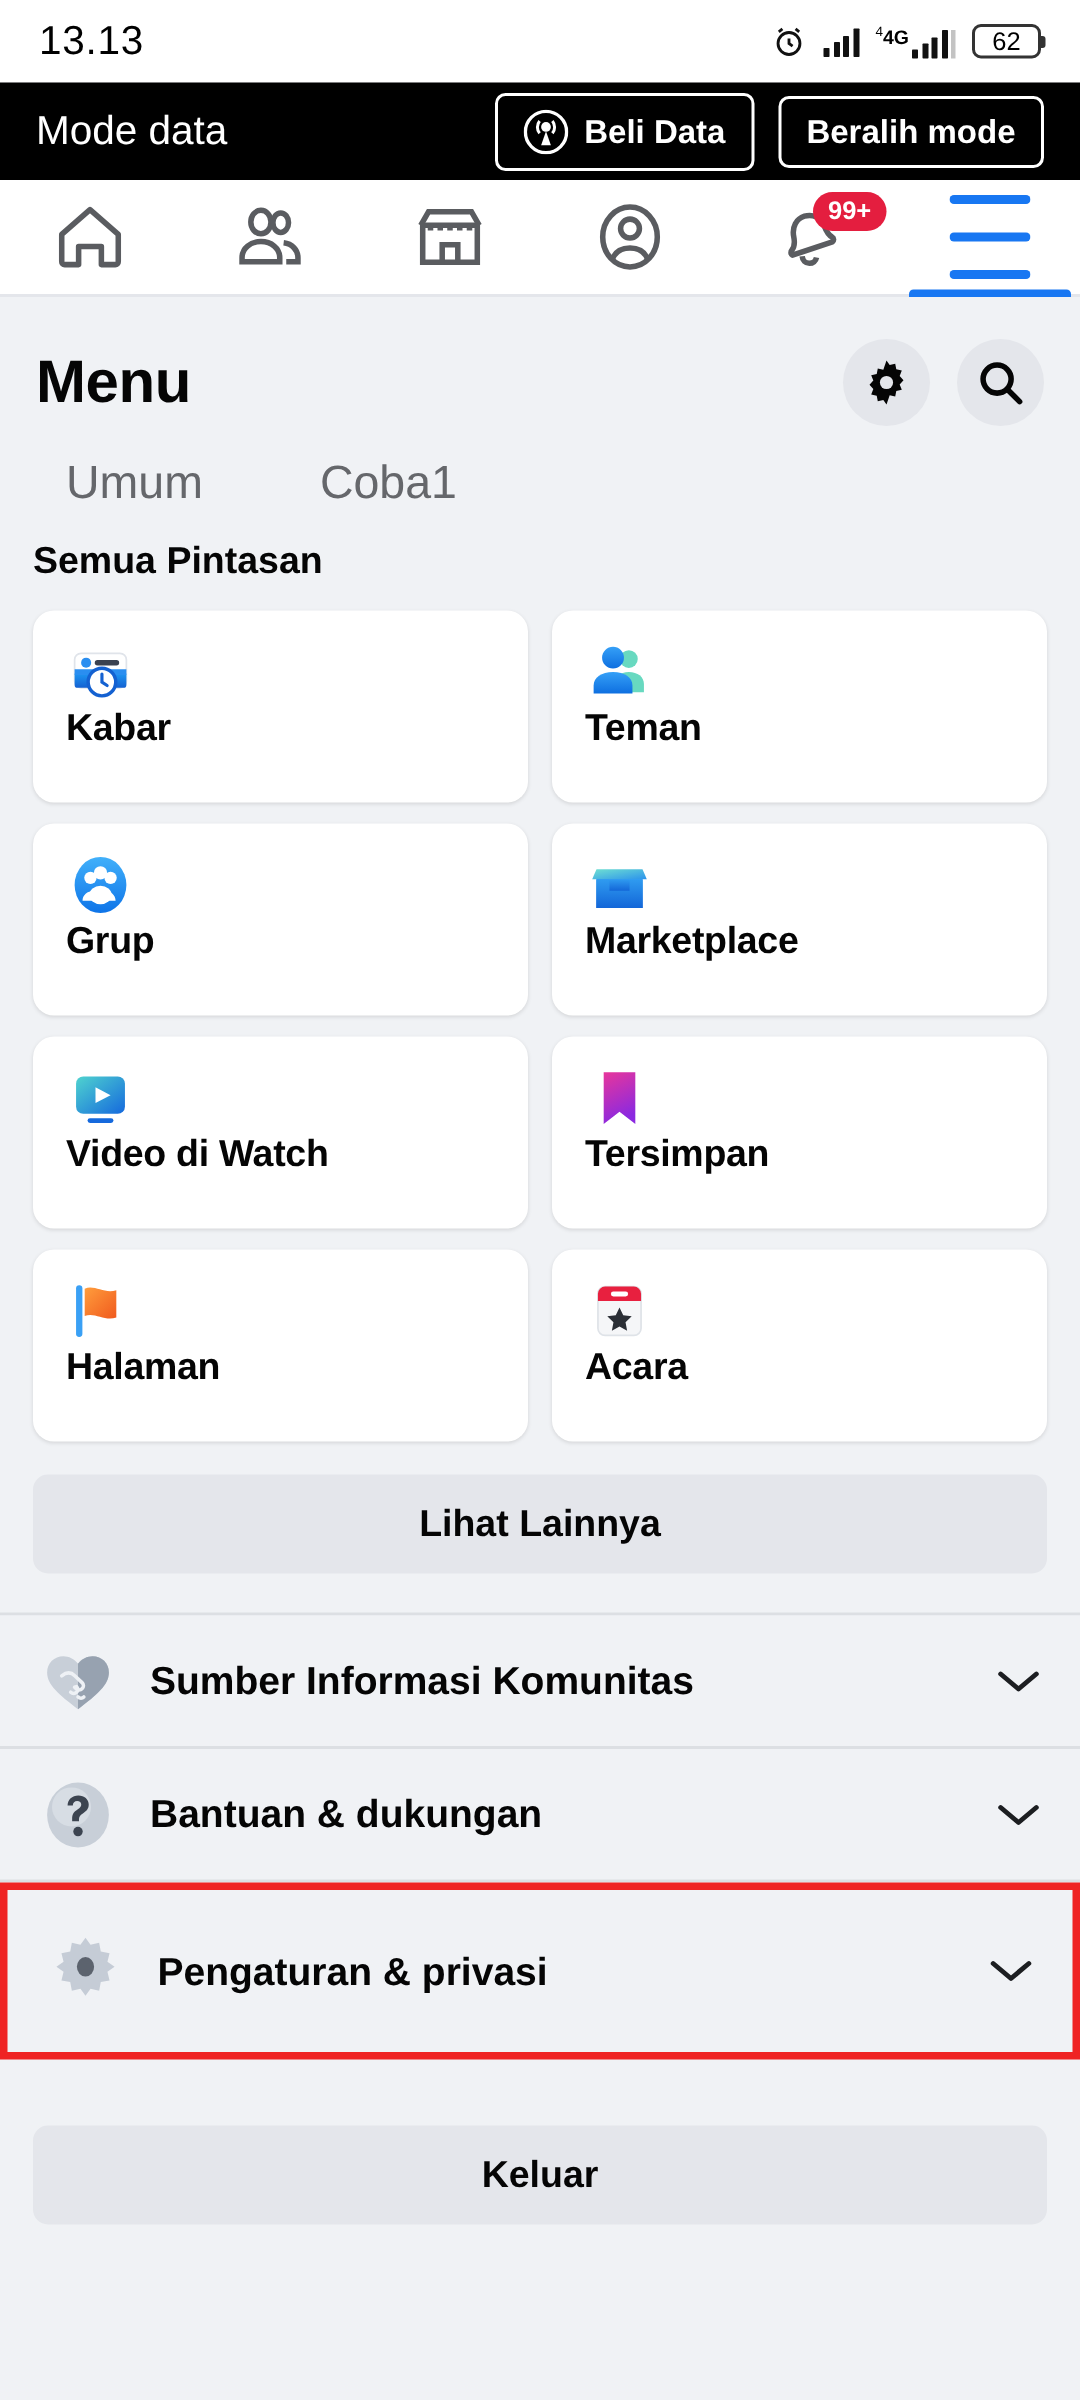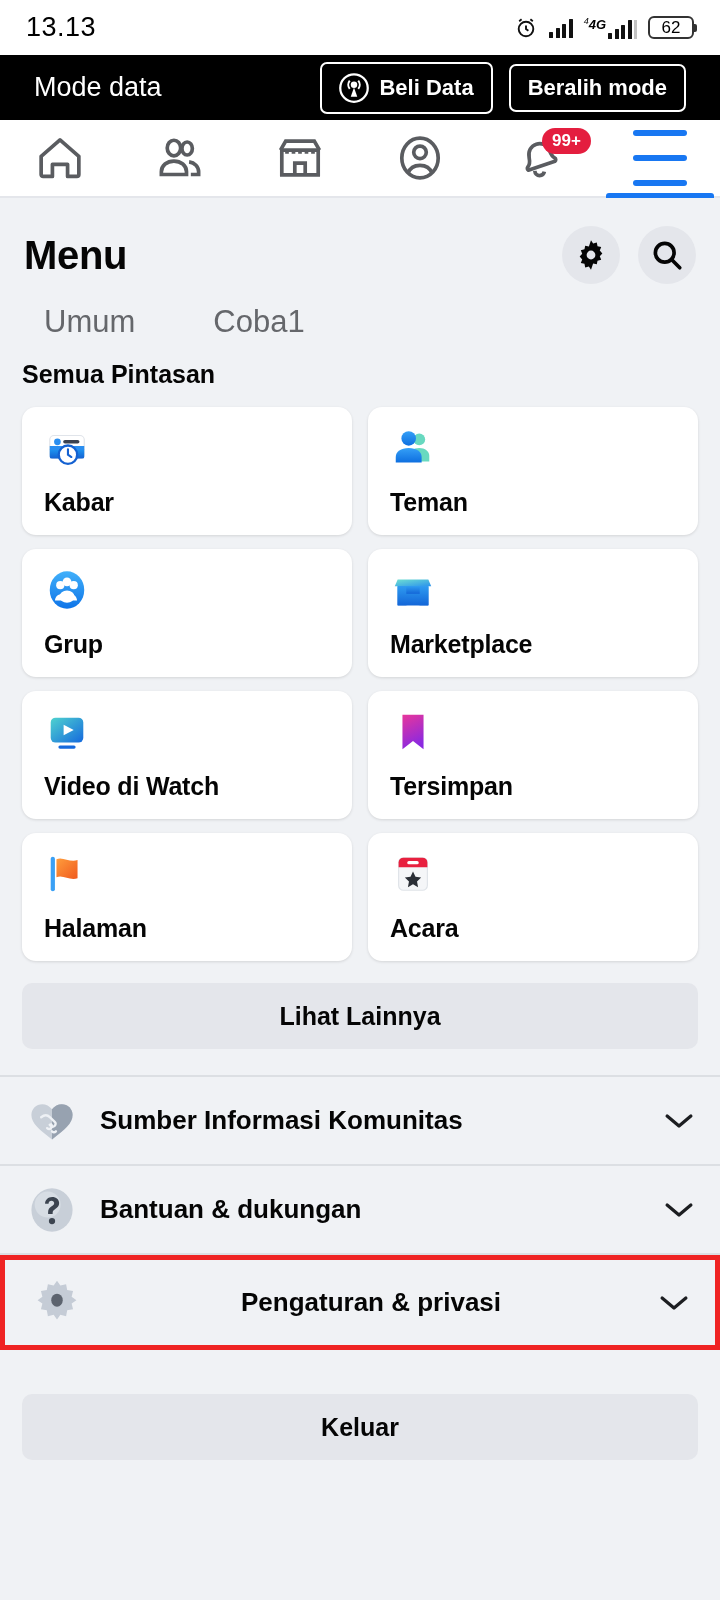--- a/index.html
+++ b/index.html
@@ -18,36 +18,36 @@
     padding: 0 26px;
   }
   .status-time { font-size: 27px; color: #000; letter-spacing: .5px; }
   .status-icons { display: flex; align-items: center; gap: 11px; }
   .alarm-ico { width: 24px; height: 24px; }
   .sig-bars { display: flex; align-items: flex-end; gap: 2.5px; height: 20px; }
   .sig-bars i { width: 4px; background: #111; display: block; border-radius: .5px; }
   .sig-bars i:nth-child(1){height:6px}.sig-bars i:nth-child(2){height:10px}
   .sig-bars i:nth-child(3){height:14px}.sig-bars i:nth-child(4){height:19px}
   .net-group { display: flex; align-items: flex-end; gap: 2px; height: 22px; position: relative; }
-  .net-label { font-size: 13px; font-weight: bold; line-height: 1; position: relative; top: -7px; font-style: italic; }
+  .net-label { font-size: 13px; font-weight: bold; line-height: 1; position: relative; top: -7px; }
   .net-label sup { font-size: 9px; font-weight: normal; }
   .net-dim { width: 3.5px; background: #c3c3c3; height: 19px; display:block; }
   .battery {
     border: 2px solid #333; border-radius: 6px; padding: 1px 5px;
     font-size: 17px; line-height: 1; position: relative; min-width: 46px; text-align:center;
   }
   .battery::after {
     content:""; position:absolute; right:-5px; top:50%; transform:translateY(-50%);
     width:3px; height:8px; background:#333; border-radius:0 2px 2px 0;
   }
 
   
   .datamode {
     height: 65px; background: #000000; display: flex; align-items: center;
-    justify-content: space-between; padding: 0 34px;
+    justify-content: space-between; padding: 0 24px;
   }
   .datamode-title { color:#fff; font-size: 27px; }
   .datamode-actions { display:flex; align-items:center; gap: 16px; }
   .dm-btn {
     border: 2px solid #fff; border-radius: 7px; color:#fff;
     display:flex; align-items:center; gap:10px;
     padding: 9px 17px; font-size: 22px; font-weight: bold; background: transparent;
   }
   .dm-btn.plain { font-weight: bold; }
   .bd-ico { width: 30px; height: 30px; flex: none; }
@@ -99,21 +99,20 @@
 
   
   .grid {
     display:grid; grid-template-columns: 1fr 1fr;
     gap: 14px 16px; padding: 18px 22px 0 22px;
   }
   .card {
     background:#fff; border-radius: 14px; height: 128px;
     box-shadow: 0 1px 3px rgba(0,0,0,.12);
     padding: 18px 22px; display:flex; flex-direction:column;
-    justify-content:space-between;
   }
   .card-ico { width: 46px; height: 46px; }
   .card-label { font-size: 25px; font-weight: bold; color:#050505; letter-spacing:-.2px; }
 
   
   .wide-btn {
     margin: 22px 22px 0 22px; height: 66px; background:#e4e6eb;
     border-radius: 10px; display:flex; align-items:center; justify-content:center;
     font-size: 25px; font-weight:bold; color:#050505;
   }
@@ -123,22 +122,21 @@
   .acc-row {
     display:flex; align-items:center; gap: 22px;
     padding: 0 26px; height: 89px; border-bottom: 2px solid #dcdfe3;
     background: #f0f2f5;
   }
   .acc-ico { width: 52px; height: 52px; flex:none; }
   .acc-label { flex:1; font-size: 26px; font-weight:bold; color:#050505; }
   .chev { width: 30px; height: 18px; flex:none; }
   .acc-row.highlight {
     border: 5px solid #ef2323; border-bottom-width:5px; margin: 0;
-    height: 95px;
-    text-align: center;
+    height: 118px;
   }
 </style>
 </head>
 <body>
 
 <div class="phone">
 
   <div class="statusbar">
     <div class="status-time">13.13</div>
     <div class="status-icons">

